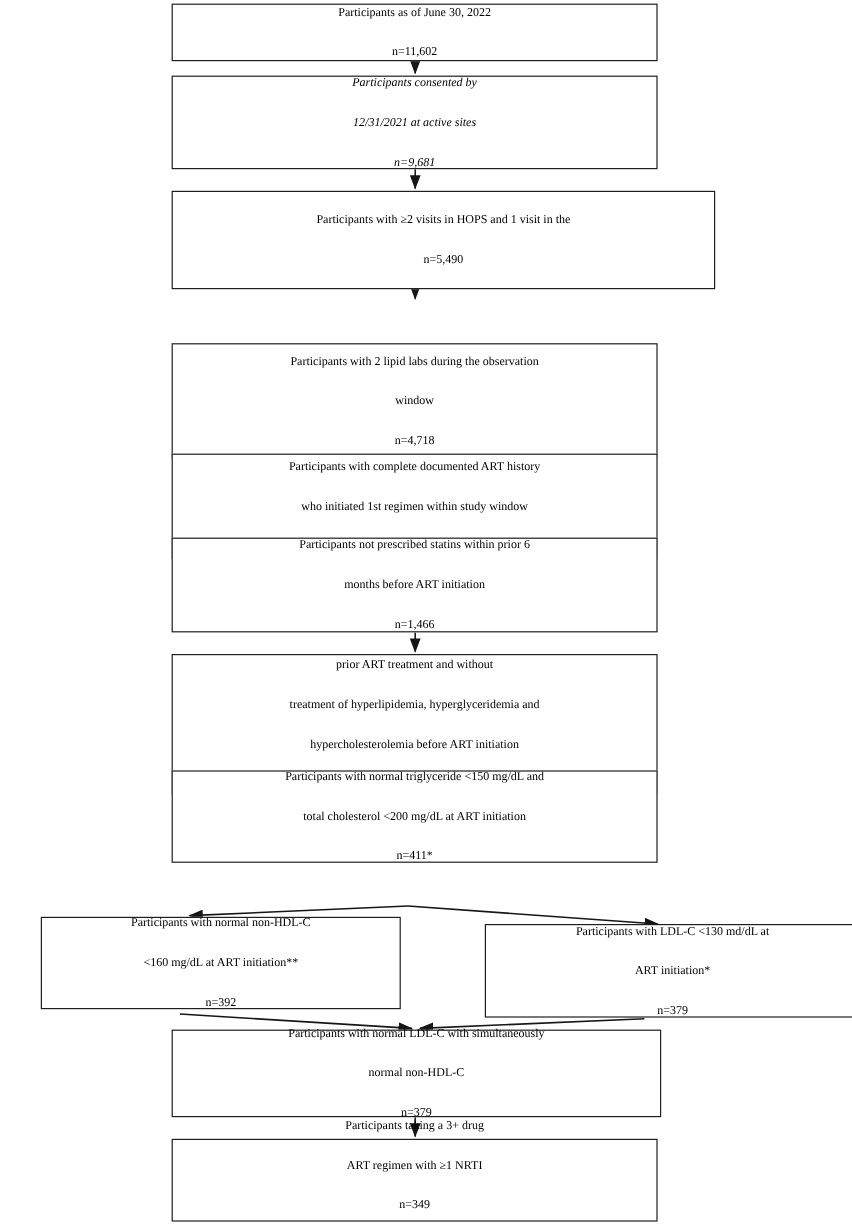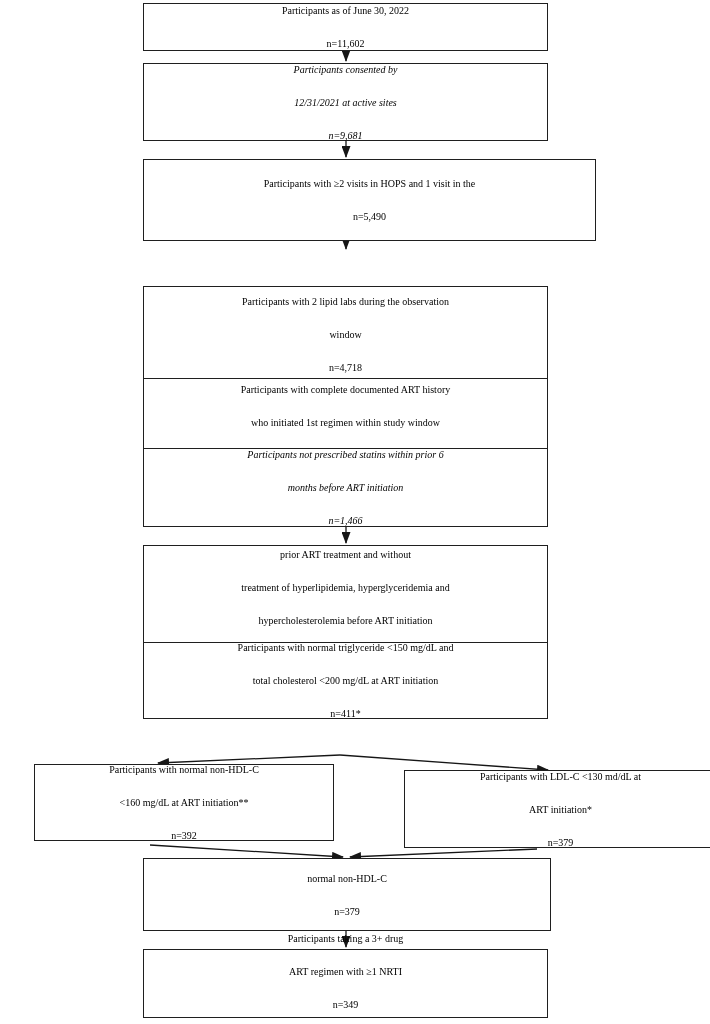--- a/index.html
+++ b/index.html
@@ -90,21 +90,21 @@
     <div class="tline">window</div>
     <div class="tline">n=4,718</div>
   </div>
 
   <div class="box" style="left:143px; top:342px; width:405px; height:88px;margin-top:36px;">
     <div class="tline">Participants with complete documented ART history</div>
     <div class="tline">who initiated 1st regimen within study window</div>
     <div class="tline">n=1,532</div>
   </div>
 
-  <div class="box" style="left:143px; top:448px; width:405px; height:79px;font-style:italic;">
+  <div class="box" style="left:143px; top:448px; width:405px; height:79px;">
     <div class="tline">Participants not prescribed statins within prior 6</div>
     <div class="tline">months before ART initiation</div>
     <div class="tline">n=1,466</div>
   </div>
 
   <div class="box" style="left:143px; top:545px; width:405px; height:117px;">
     <div class="tline">prior ART treatment and without</div>
     <div class="tline">treatment of hyperlipidemia, hyperglyceridemia and</div>
     <div class="tline">hypercholesterolemia before ART initiation</div>
     <div class="tline">n=1,293</div>
@@ -122,20 +122,21 @@
     <div class="tline">n=392</div>
   </div>
 
   <div class="box" style="left:404px; top:770px; width:313px; height:78px;">
     <div class="tline">Participants with LDL-C &lt;130 md/dL at</div>
     <div class="tline">ART initiation*</div>
     <div class="tline">n=379</div>
   </div>
 
   <div class="box" style="left:143px; top:858px; width:408px; height:73px;">
+    <div class="tline">Participants with normal LDL-C with simultaneously</div>
     <div class="tline">normal non-HDL-C</div>
     <div class="tline">n=379</div>
   </div>
 
   <div class="box" style="left:143px; top:949px; width:405px; height:69px;justify-content:flex-end;">
     <div class="tline">Participants taking a 3+ drug</div>
     <div class="tline">ART regimen with ≥1 NRTI</div>
     <div class="tline">n=349</div>
   </div>
 

